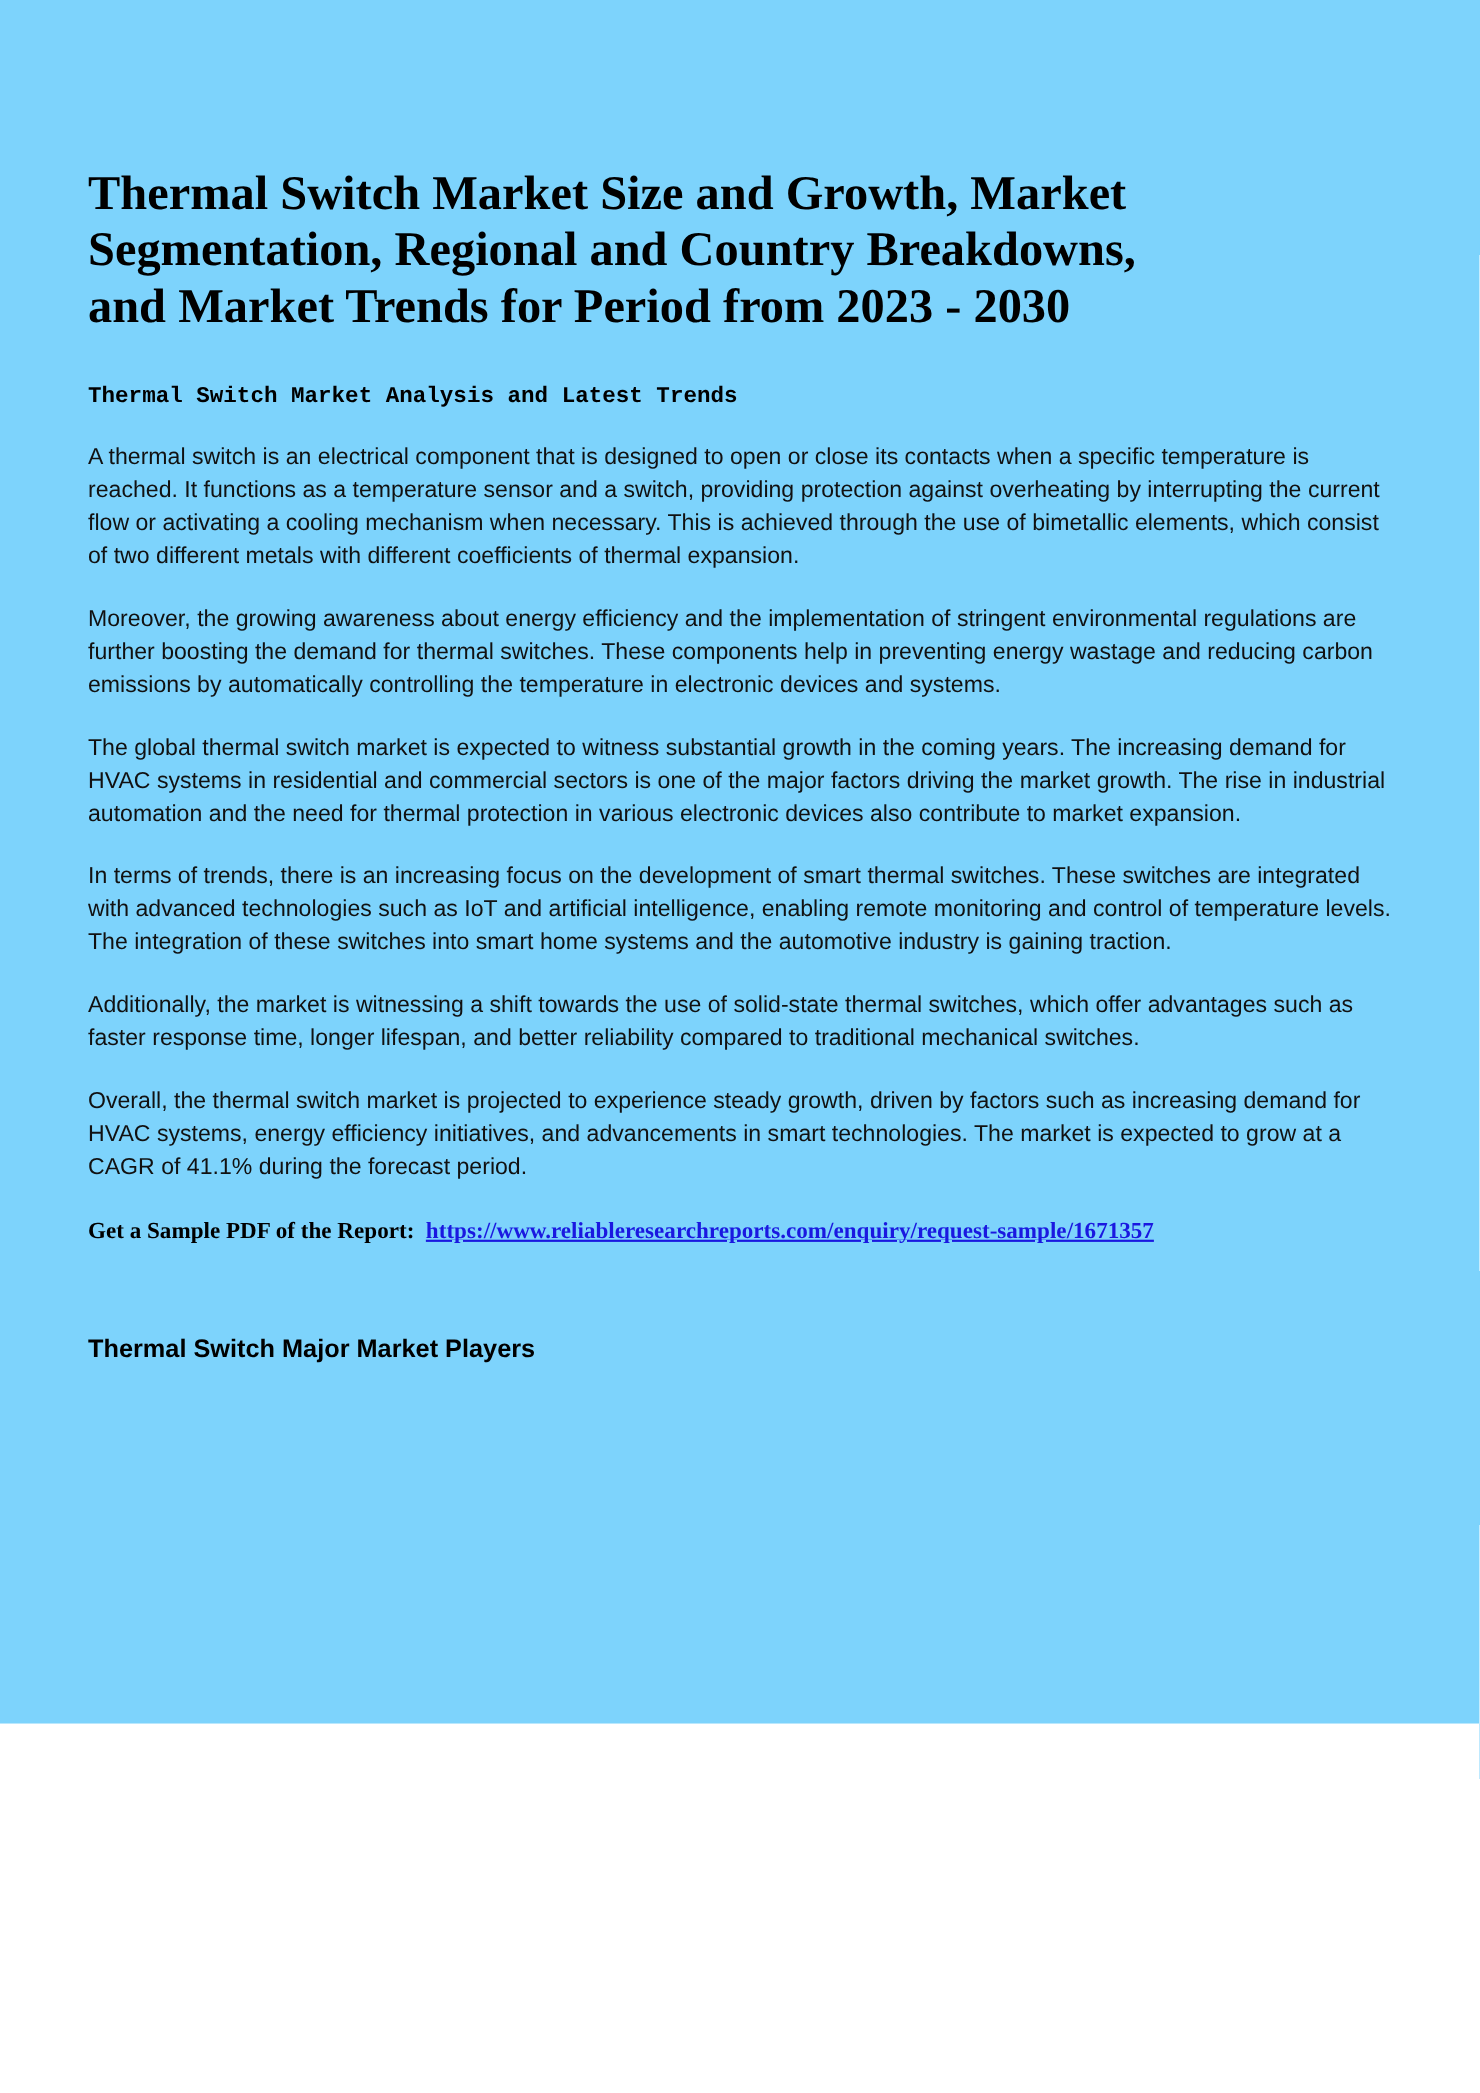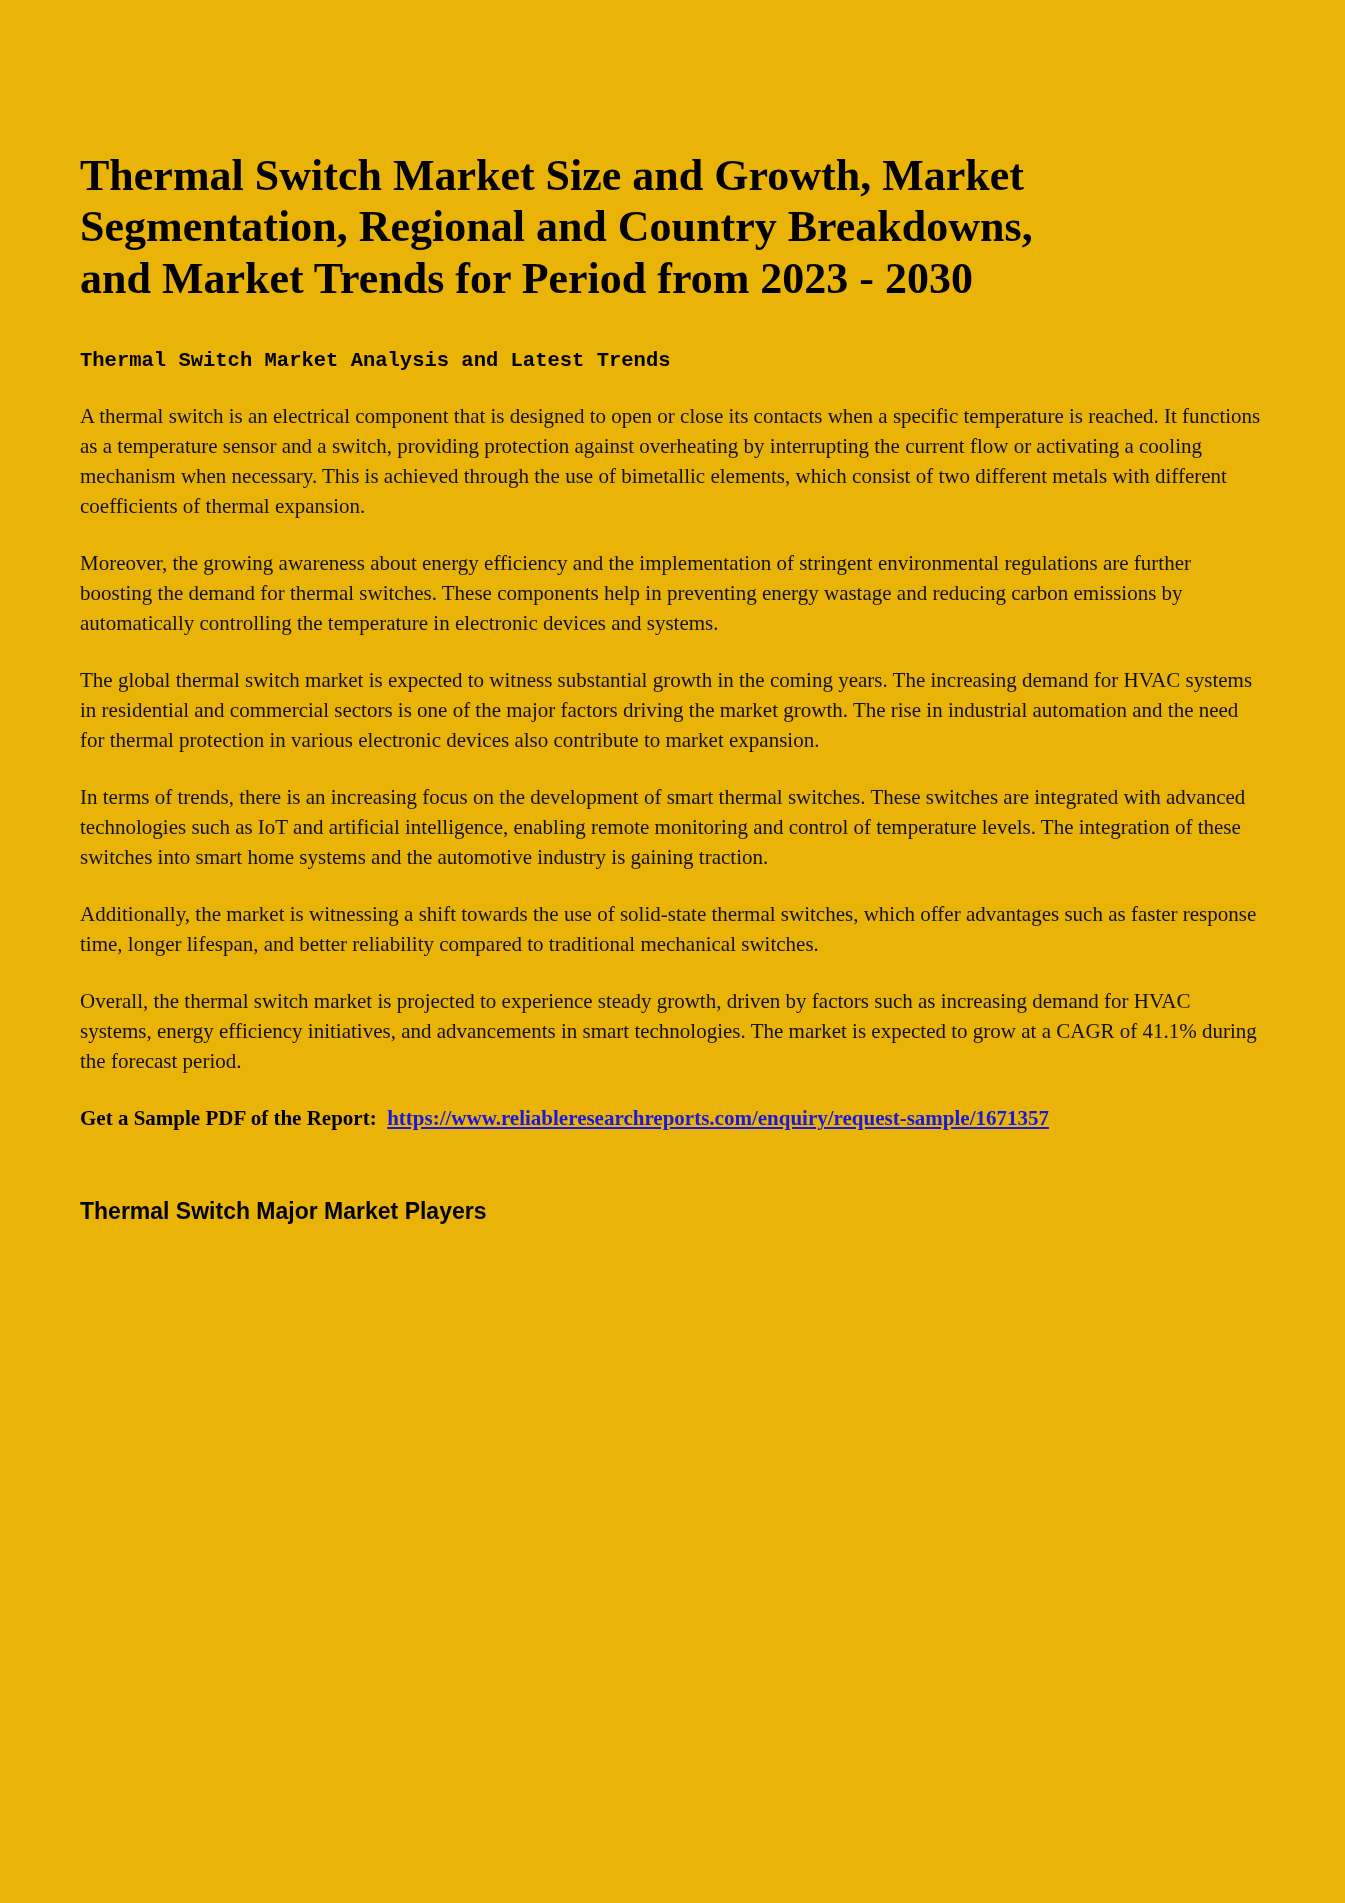--- a/index.html
+++ b/index.html
@@ -3,22 +3,22 @@
 <meta charset="utf-8">
 <style>
   html, body {
     margin: 0;
     padding: 0;
     background: #ffffff;
   }
   .page {
     position: relative;
     width: 1345px;
-    height: 1903px;
-    background: #eab308;
+    height: 1567px;
+    background: #7dd3fc;
     box-sizing: border-box;
     padding: 150px 80px 0 80px;
     overflow: hidden;
   }
   .doc-title {
     font-family: "Liberation Serif", "DejaVu Serif", serif;
     font-weight: bold;
     font-size: 44px;
     line-height: 1.17;
     color: #000000;
@@ -28,34 +28,34 @@
   }
   .section-heading {
     font-family: Liberation Mono, monospace;
     font-weight: bold;
     font-size: 20.5px;
     line-height: 1.3;
     color: #000000;
     margin: 0 0 26px 0;
   }
   .body-para {
-    font-family: Liberation Serif, serif;
+    font-family: Liberation Sans, sans-serif;
     font-weight: normal;
     font-size: 21px;
     line-height: 1.43;
     color: #111111;
     margin: 0 0 27px 0;
     text-align: left;
     max-width: 1185px;
   }
   .link-para {
     font-family: "Liberation Serif", "DejaVu Serif", serif;
     font-size: 21px;
     line-height: 1.43;
-    margin: 0 0 12px 0;
+    margin: 0 0 27px 0;
     max-width: 1185px;
   }
   .link-label {
     font-weight: bold;
     color: #000000;
   }
   .report-link {
     font-weight: bold;
     color: #1a18e0;
     text-decoration: underline;

